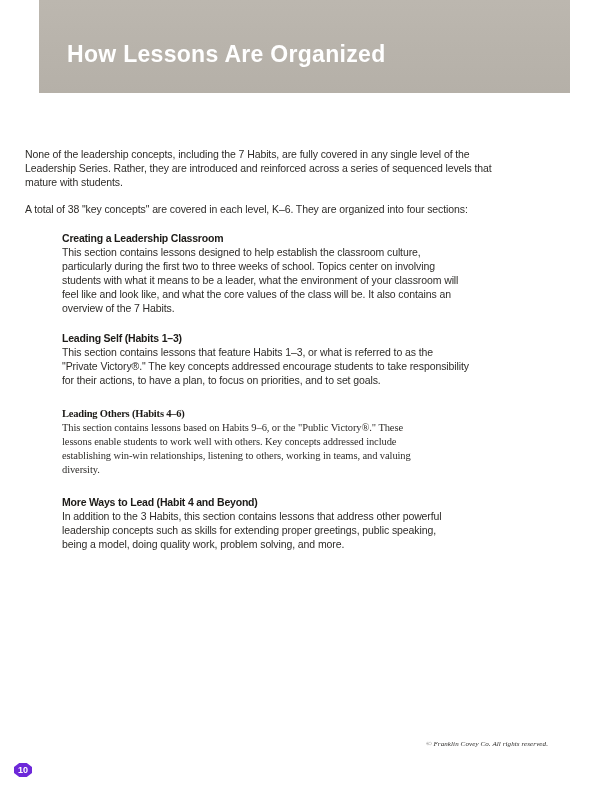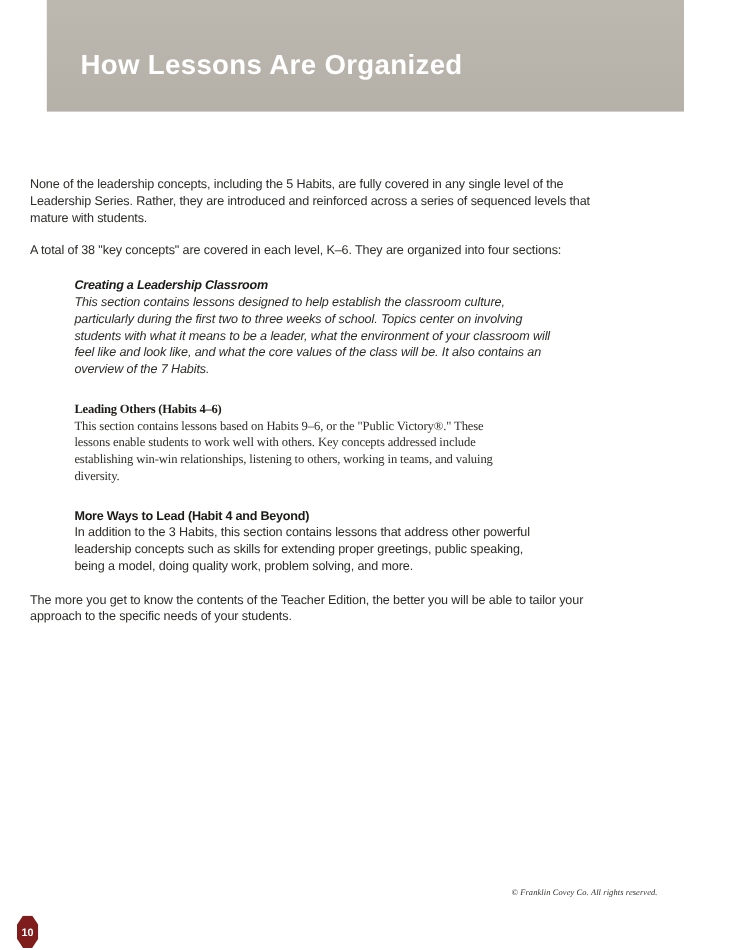--- a/index.html
+++ b/index.html
@@ -56,34 +56,34 @@
     margin-left: 37px;
   }
   .lesson-section h2 {
     margin: 0;
     font-size: 10.5px;
     line-height: 14px;
     font-weight: bold;
     letter-spacing: -0.2px;
     color: #1c1a17;
   }
-  .section-1 { margin-top: 15px; font-style: italic; }
+  .section-1 { margin-top: 15px; }
   .section-2 { margin-top: 16px; }
   .section-3 { margin-top: 20px; font-family: Liberation Serif, serif; }
   .section-4 { margin-top: 18px; }
   .para-outro-1 { margin-top: 13px !important; }
   .para-outro-2 { margin-top: 14px !important; }
   
   .page-badge {
     position: absolute;
     left: 14px;
     top: 763px;
     width: 18px;
-    height: 27px;
-    background: #7f1d1d;
+    height: 14px;
+    background: #6d28d9;
     clip-path: polygon(29% 0, 71% 0, 100% 29%, 100% 71%, 71% 100%, 29% 100%, 0 71%, 0 29%);
     color: #ffffff;
     font-size: 9px;
     font-weight: bold;
     display: flex;
     align-items: center;
     justify-content: center;
   }
   .copyright {
     position: absolute;
@@ -99,54 +99,56 @@
 </head>
 <body>
 
 <div class="page">
 
   <header class="banner">
     <h1>How Lessons Are Organized</h1>
   </header>
 
   <main class="content">
-    <p class="para-intro-1">None of the leadership concepts, including the 5 Habits, are fully covered in any single level of the
+    <p class="para-intro-1">None of the leadership concepts, including the 7 Habits, are fully covered in any single level of the
 Leadership Series. Rather, they are introduced and reinforced across a series of sequenced levels that
 mature with students.</p>
     <p class="para-intro-2">A total of 38 "key concepts" are covered in each level, K–6. They are organized into four sections:</p>
 
     <section class="lesson-section section-1">
       <h2>Creating a Leadership Classroom</h2>
       <p>This section contains lessons designed to help establish the classroom culture,
 particularly during the first two to three weeks of school. Topics center on involving
 students with what it means to be a leader, what the environment of your classroom will
 feel like and look like, and what the core values of the class will be. It also contains an
 overview of the 7 Habits.</p>
     </section>
 
     <section class="lesson-section section-2">
+      <h2>Leading Self (Habits 1–3)</h2>
+      <p>This section contains lessons that feature Habits 1–3, or what is referred to as the
+"Private Victory®." The key concepts addressed encourage students to take responsibility
+for their actions, to have a plan, to focus on priorities, and to set goals.</p>
     </section>
 
     <section class="lesson-section section-3">
       <h2>Leading Others (Habits 4–6)</h2>
       <p>This section contains lessons based on Habits 9–6, or the "Public Victory®." These
 lessons enable students to work well with others. Key concepts addressed include
 establishing win-win relationships, listening to others, working in teams, and valuing
 diversity.</p>
     </section>
 
     <section class="lesson-section section-4">
       <h2>More Ways to Lead (Habit 4 and Beyond)</h2>
       <p>In addition to the 3 Habits, this section contains lessons that address other powerful
 leadership concepts such as skills for extending proper greetings, public speaking,
 being a model, doing quality work, problem solving, and more.</p>
     </section>
 
-    <p class="para-outro-2">The more you get to know the contents of the Teacher Edition, the better you will be able to tailor your
-approach to the specific needs of your students.</p>
   </main>
 
   <footer>
     <div class="page-badge">
       <span>10</span>
     </div>
     <div class="copyright">© Franklin Covey Co. All rights reserved.</div>
   </footer>
 
 </div>

